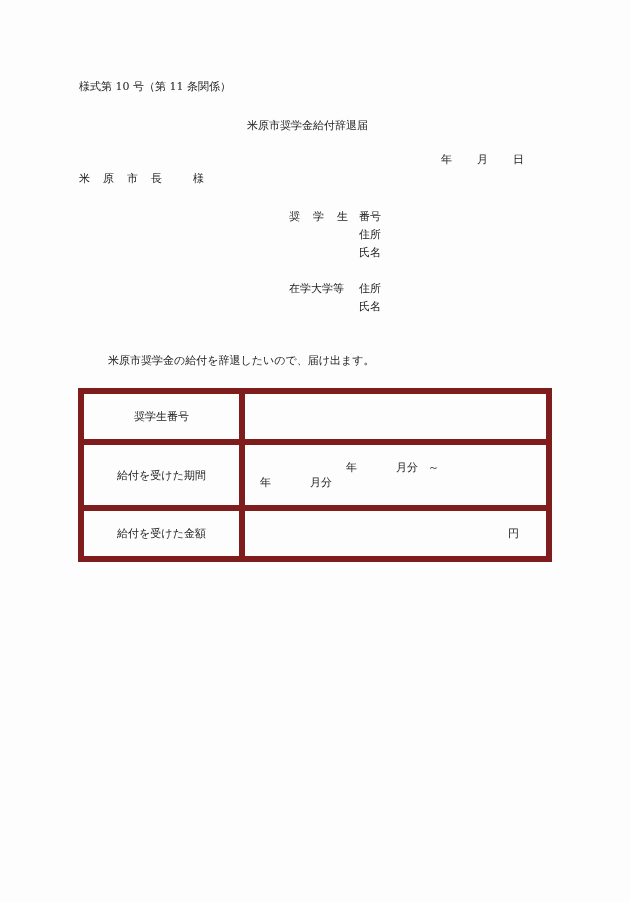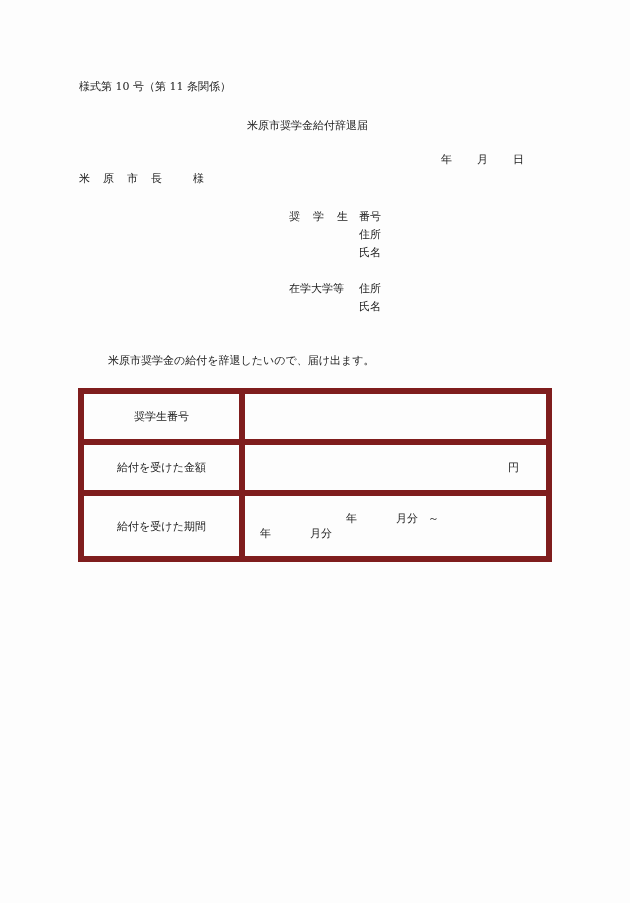--- a/index.html
+++ b/index.html
@@ -57,25 +57,25 @@
 
 <div class="abs" id="statement">米原市奨学金の給付を辞退したいので、届け出ます。</div>
 
 <table class="form-table">
   <tbody>
       <tr style="height:36px">
     <td class="label">奨学生番号</td>
     <td></td>
   </tr>
   <tr style="height:36px">
+    <td class="label">給付を受けた期間</td>
+    <td class="spaced" style="text-align:left;">
+      <span style="width:50px; margin-left:86px;">年</span><span style="width:32px">月分</span><span style="width:58px">～</span><span style="width:50px">年</span><span>月分</span>
+    </td>
+  </tr>
+  <tr style="height:36px">
     <td class="label">給付を受けた金額</td>
     <td style="text-align:left;">
       <span style="display:inline-block; margin-left:248px;">円</span>
-    </td>
-  </tr>
-  <tr style="height:36px">
-    <td class="label">給付を受けた期間</td>
-    <td class="spaced" style="text-align:left;">
-      <span style="width:50px; margin-left:86px;">年</span><span style="width:32px">月分</span><span style="width:58px">～</span><span style="width:50px">年</span><span>月分</span>
     </td>
   </tr>
 </tbody>
   </table>
 
 </body></html>

